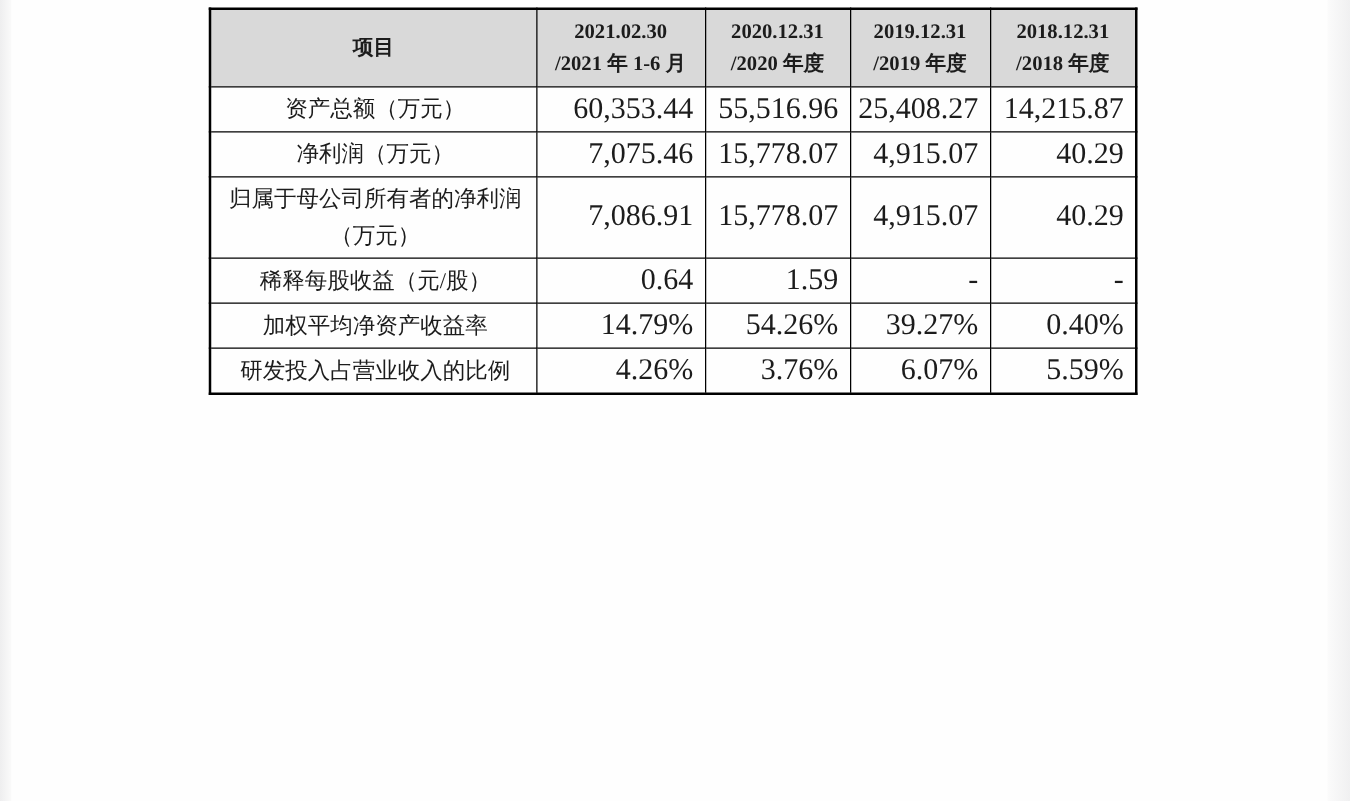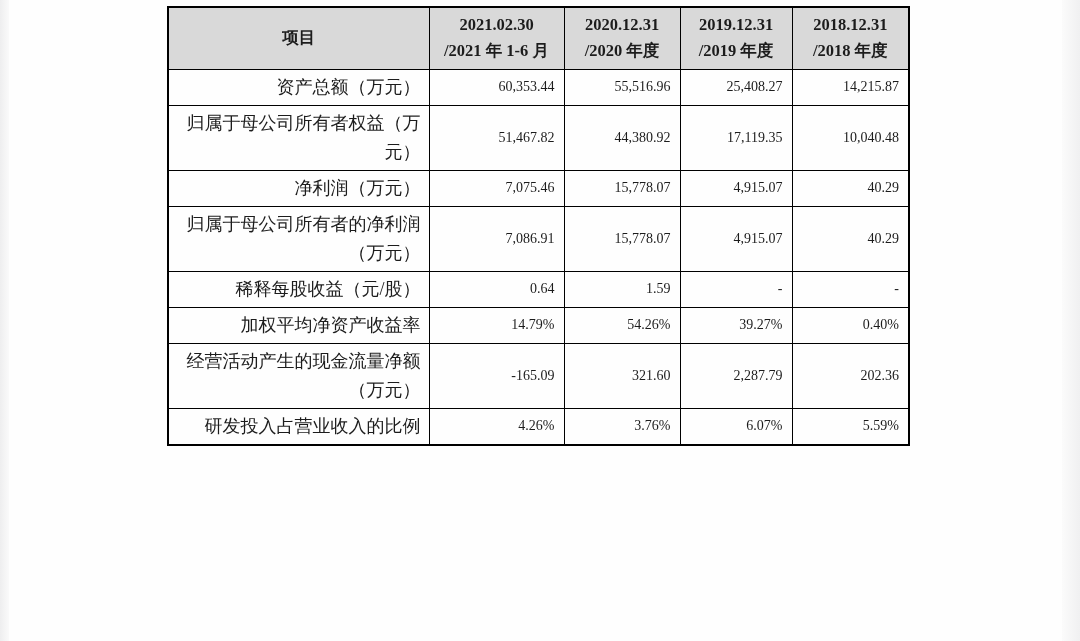--- a/index.html
+++ b/index.html
@@ -30,30 +30,30 @@
   .fin thead tr { height: 62px; }
   .fin th {
     background: #d9d9d9;
     font-weight: bold;
     text-align: center;
     font-size: 16.5px;
     line-height: 26px;
   }
   .fin th .hl { display: block; }
   .fin td.c-item {
-    text-align: right;
+    text-align: center;
     padding: 3px 8px 3px 11px;
     font-size: 18px;
     line-height: 29px;
     white-space: pre-line;
   }
   .fin td.c-num {
     text-align: right;
     padding: 3px 9px 3px 4px;
-    font-size: 14px;
+    font-size: 24px;
   }
   .fin tr.h1 { height: 35px; }
   .fin tr.h2 { height: 63px; }
 </style>
 </head>
 <body>
 
 <div class="page">
   <div class="edge-left"></div>
   <div class="edge-right"></div>
@@ -90,28 +90,20 @@
       </tr>
     </thead>
     <tbody>
         <tr class="h1">
       <td class="c-item">资产总额（万元）</td>
       <td class="c-num">60,353.44</td>
       <td class="c-num">55,516.96</td>
       <td class="c-num">25,408.27</td>
       <td class="c-num">14,215.87</td>
     </tr>
-        <tr class="h2">
-      <td class="c-item">归属于母公司所有者权益（万
-元）</td>
-      <td class="c-num">51,467.82</td>
-      <td class="c-num">44,380.92</td>
-      <td class="c-num">17,119.35</td>
-      <td class="c-num">10,040.48</td>
-    </tr>
         <tr class="h1">
       <td class="c-item">净利润（万元）</td>
       <td class="c-num">7,075.46</td>
       <td class="c-num">15,778.07</td>
       <td class="c-num">4,915.07</td>
       <td class="c-num">40.29</td>
     </tr>
         <tr class="h2">
       <td class="c-item">归属于母公司所有者的净利润
 （万元）</td>
@@ -127,28 +119,20 @@
       <td class="c-num">-</td>
       <td class="c-num">-</td>
     </tr>
         <tr class="h1">
       <td class="c-item">加权平均净资产收益率</td>
       <td class="c-num">14.79%</td>
       <td class="c-num">54.26%</td>
       <td class="c-num">39.27%</td>
       <td class="c-num">0.40%</td>
     </tr>
-        <tr class="h2">
-      <td class="c-item">经营活动产生的现金流量净额
-（万元）</td>
-      <td class="c-num">-165.09</td>
-      <td class="c-num">321.60</td>
-      <td class="c-num">2,287.79</td>
-      <td class="c-num">202.36</td>
-    </tr>
         <tr class="h1">
       <td class="c-item">研发投入占营业收入的比例</td>
       <td class="c-num">4.26%</td>
       <td class="c-num">3.76%</td>
       <td class="c-num">6.07%</td>
       <td class="c-num">5.59%</td>
     </tr>
       </tbody>
   </table>
 

